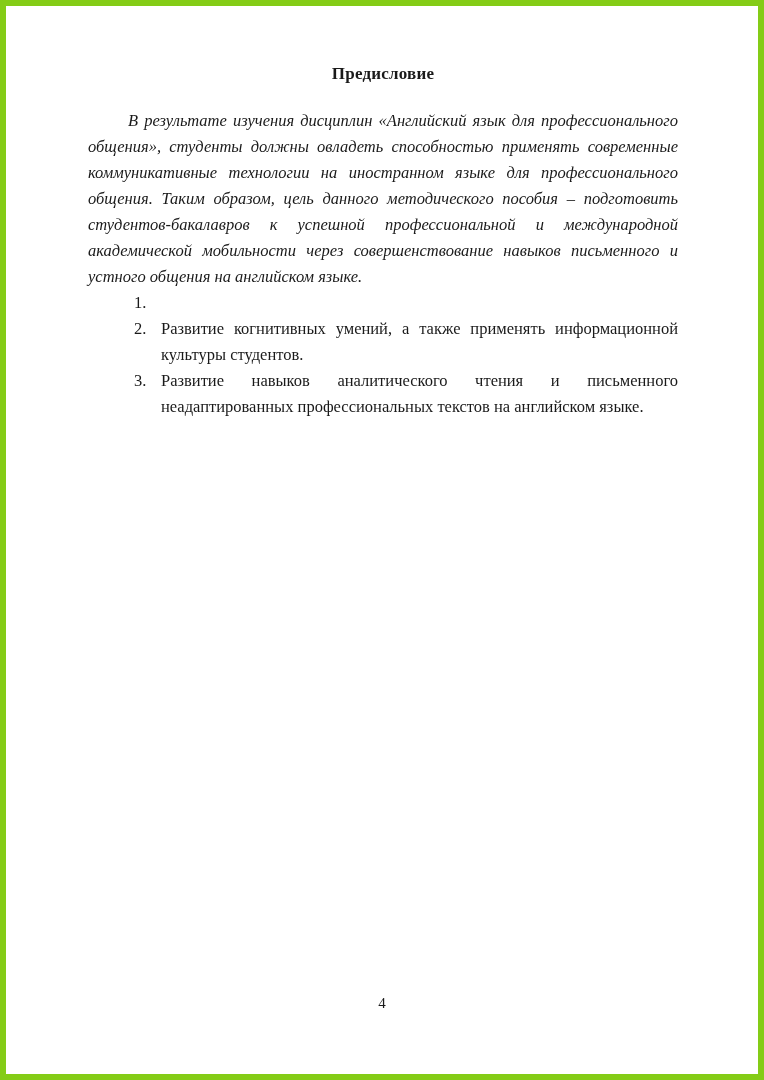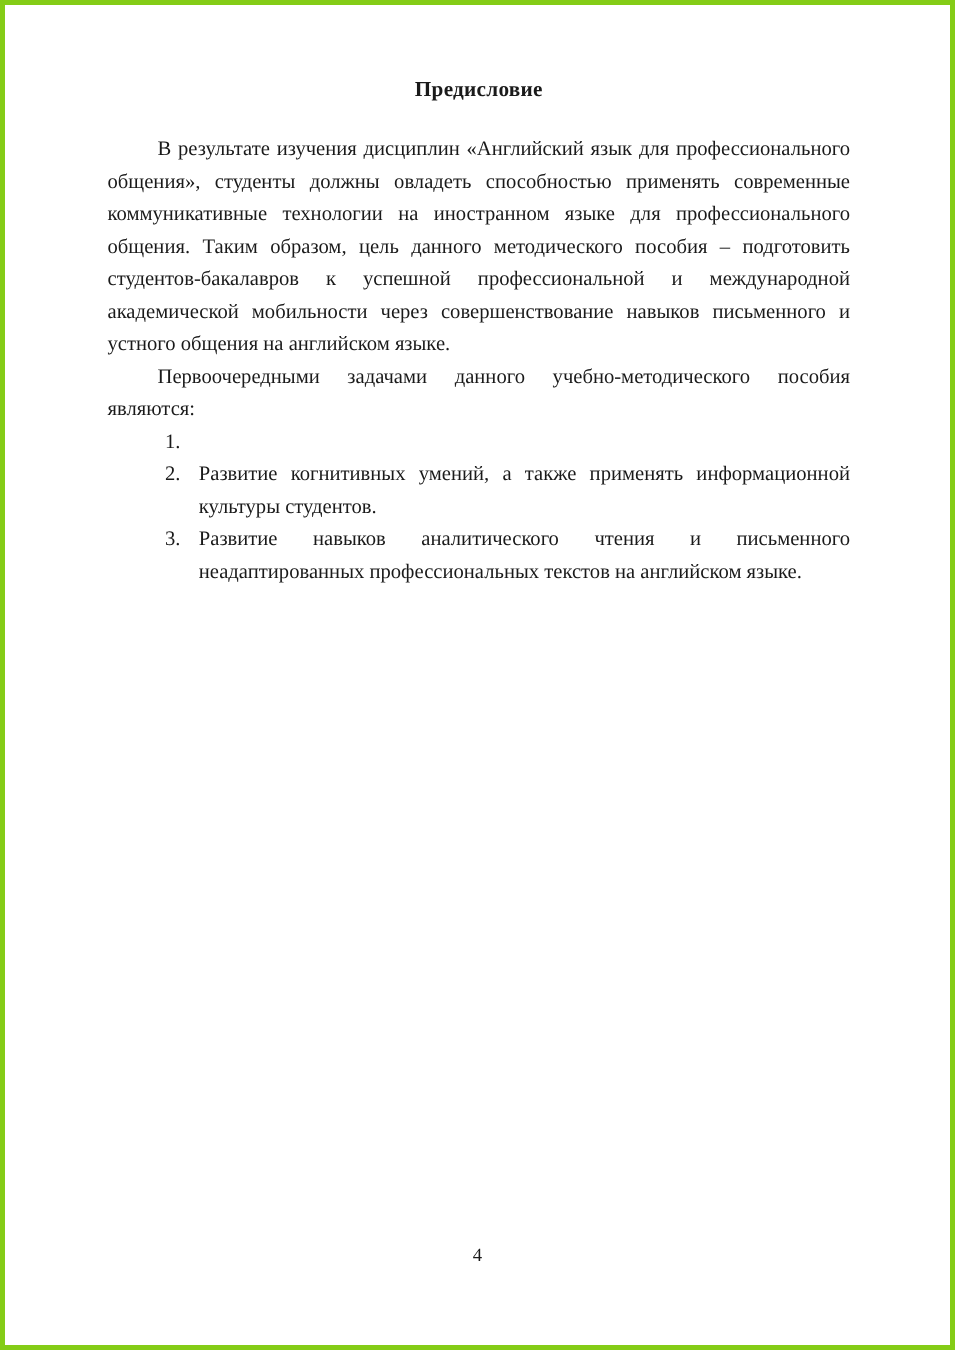--- a/index.html
+++ b/index.html
@@ -6,21 +6,21 @@
     margin: 0;
     padding: 0;
     background: #ffffff;
   }
   .page {
     position: relative;
     width: 764px;
     height: 1080px;
     box-sizing: border-box;
     background: #ffffff;
-    border: 4px solid #84cc16;
+    border: 6px solid #84cc16;
     font-family: "Liberation Serif", "DejaVu Serif", serif;
     color: #1a1a1a;
     overflow: hidden;
   }
   .content {
     position: absolute;
     top: 58px;
     left: 82px;
     right: 80px;
   }
@@ -30,20 +30,21 @@
     font-size: 17px;
     font-weight: bold;
     letter-spacing: 0.2px;
   }
   .para {
     margin: 0;
     font-size: 16.5px;
     line-height: 26px;
     text-align: justify;
     text-indent: 40px;
+    font-style: italic;
   }
   .numbered-list {
     margin: 0;
   }
   .list-item {
     display: flex;
     align-items: flex-start;
     padding-left: 46px;
     font-size: 16.5px;
     line-height: 26px;
@@ -68,21 +69,20 @@
 </head>
 <body>
 
 <div class="page">
   <div class="content">
 
     <h1 class="title">Предисловие</h1>
 
     <p class="para">В результате изучения дисциплин «Английский язык для профессионального общения», студенты должны овладеть способностью применять современные коммуникативные технологии на иностранном языке для профессионального общения. Таким образом, цель данного методического пособия – подготовить студентов-бакалавров к успешной профессиональной и международной академической мобильности через совершенствование навыков письменного и устного общения на английском языке.</p>
 
-    <p class="para">Первоочередными задачами данного учебно-методического пособия являются:</p>
 
     <div class="numbered-list">
 
       <div class="list-item">
         <span class="num">1.</span>
       </div>
 
       <div class="list-item">
         <span class="num">2.</span>
         <span class="li-text">Развитие когнитивных умений, а также применять информационной культуры студентов.</span>

